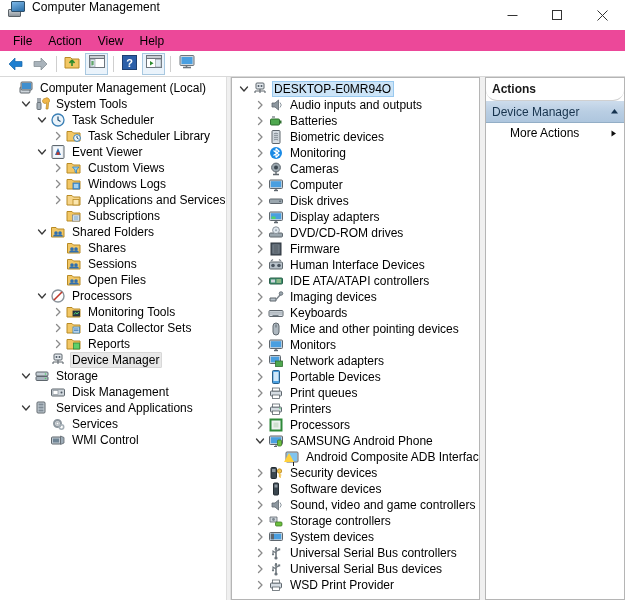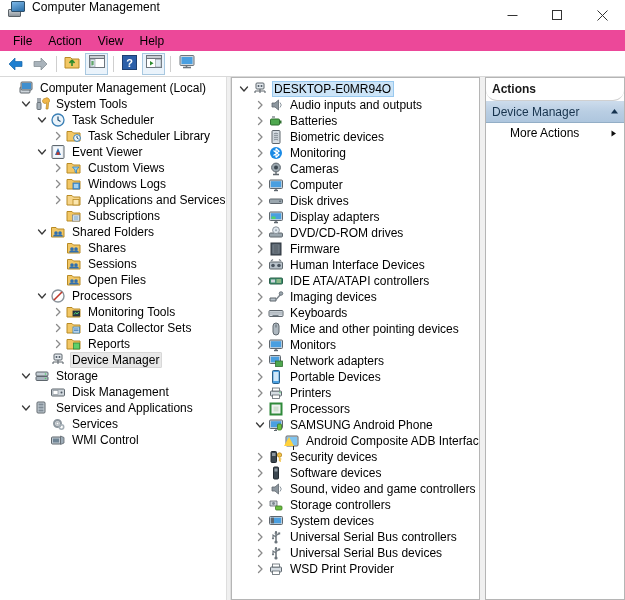--- a/index.html
+++ b/index.html
@@ -970,20 +970,35 @@
             <span class="chev">
               <svg width="10" height="10" viewBox="0 0 10 10">
                 <path d="M3.5 1.5 L7 5 L3.5 8.5" fill="none" stroke="#8a8a8a" stroke-width="1.3" stroke-linecap="round" stroke-linejoin="round"></path>
               </svg>
             </span>
             <span class="ico">
               <svg width="16" height="16" viewBox="0 0 16 16" style="display:block">
                 <rect x="2.5" y="6" width="11" height="5" rx="1" fill="#d6dde3" stroke="#5e666d"></rect>
                 <rect x="4.5" y="3" width="7" height="3" fill="#ffffff" stroke="#5e666d" stroke-width="0.8"></rect>
                 <rect x="4.5" y="10" width="7" height="3.5" fill="#ffffff" stroke="#5e666d" stroke-width="0.8"></rect>
+              </svg>
+            </span>
+            <span class="lbl">Print queues</span>
+          </div>
+          <div class="row" style="padding-left: 20px;">
+            <span class="chev">
+              <svg width="10" height="10" viewBox="0 0 10 10">
+                <path d="M3.5 1.5 L7 5 L3.5 8.5" fill="none" stroke="#8a8a8a" stroke-width="1.3" stroke-linecap="round" stroke-linejoin="round"></path>
+              </svg>
+            </span>
+            <span class="ico">
+              <svg width="16" height="16" viewBox="0 0 16 16" style="display:block">
+                <rect x="2.5" y="6" width="11" height="5" rx="1" fill="#d6dde3" stroke="#5e666d"></rect>
+                <rect x="4.5" y="3" width="7" height="3" fill="#ffffff" stroke="#5e666d" stroke-width="0.8"></rect>
+                <rect x="4.5" y="10" width="7" height="3.5" fill="#ffffff" stroke="#5e666d" stroke-width="0.8"></rect>
                 <circle cx="12" cy="7.5" r="0.7" fill="#4fd36a"></circle>
               </svg>
             </span>
             <span class="lbl">Printers</span>
           </div>
           <div class="row" style="padding-left: 20px;">
             <span class="chev">
               <svg width="10" height="10" viewBox="0 0 10 10">
                 <path d="M3.5 1.5 L7 5 L3.5 8.5" fill="none" stroke="#8a8a8a" stroke-width="1.3" stroke-linecap="round" stroke-linejoin="round"></path>
               </svg>

